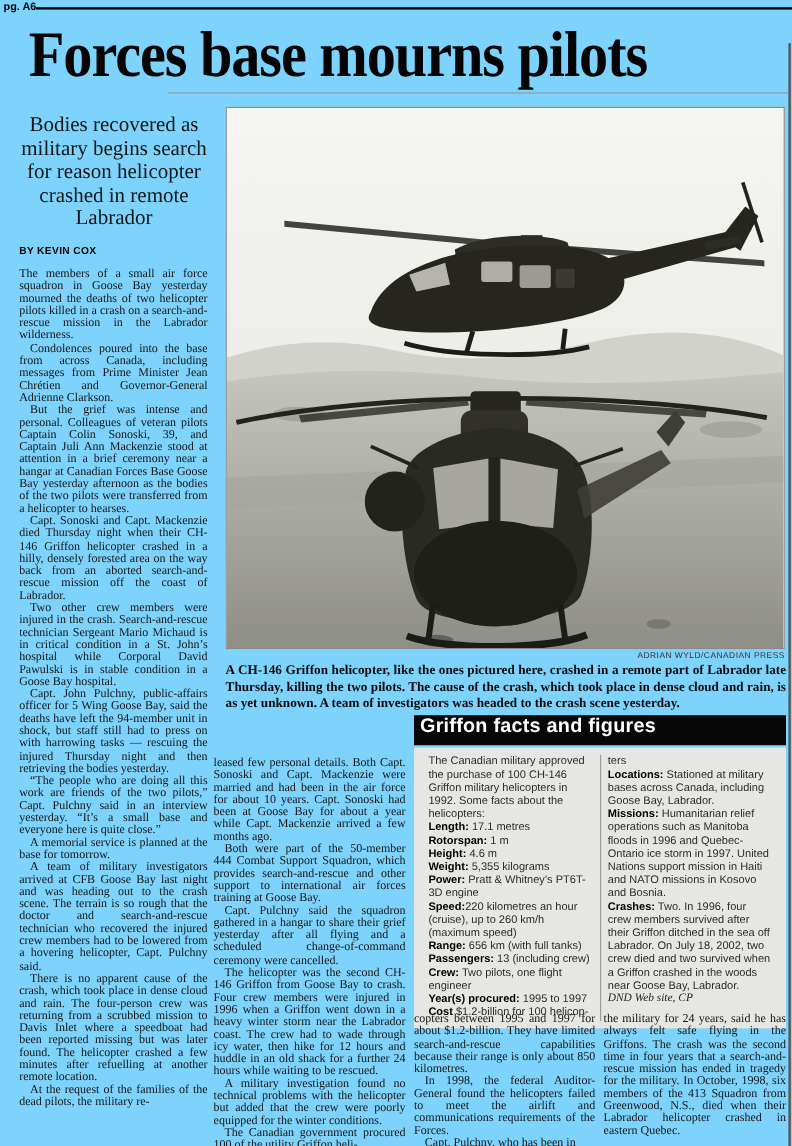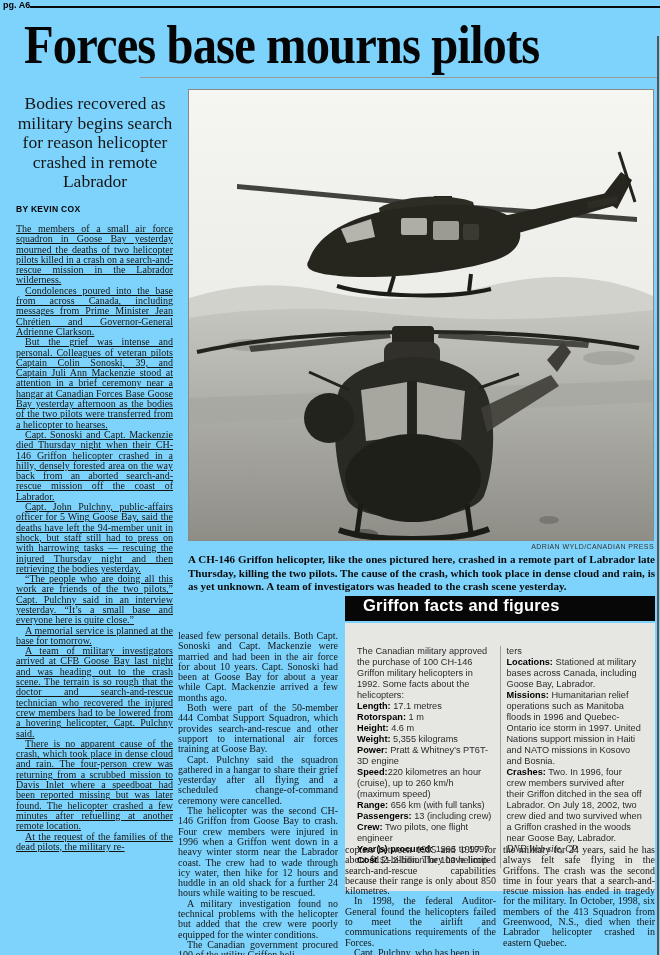--- a/index.html
+++ b/index.html
@@ -17,45 +17,45 @@
   }
   .headline-rule{position:absolute;left:140px;right:3px;top:77px;height:1px;background:#9a9a9a;}
   .deck{
     position:absolute;left:16px;top:94px;width:158px;
     font-size:17.5px;line-height:19.5px;color:#151515;text-align:center;
   }
   .byline{position:absolute;left:16px;top:204px;font:bold 8.5px "Liberation Sans",sans-serif;letter-spacing:.3px;color:#000;}
   .bodytext{font-size:10px;line-height:10.3px;text-align:justify;color:#151515;}
   .bodytext p{margin:0;text-indent:9px;}
   .bodytext p:first-child{text-indent:0;}
-  .col1{position:absolute;left:16px;top:224px;width:157px;text-decoration:underline;}
+  .col1{position:absolute;left:16px;top:224px;width:157px;}
   .col2{position:absolute;left:178px;top:631px;width:160px;}
   .col3{position:absolute;left:345px;top:845px;width:151px;}
   .col4{position:absolute;left:503px;top:845px;width:152px;}
   .photo{
     position:absolute;left:188px;top:89px;width:466px;height:452px;
     border:1px solid #8a8a8a;box-sizing:border-box;background:#ececea;overflow:hidden;
   }
   .credit{
     position:absolute;left:188px;top:543px;width:466px;text-align:right;
     font:7px "Liberation Sans",sans-serif;letter-spacing:.4px;color:#333;
   }
   .caption{
     position:absolute;left:188px;top:553px;width:467px;
     font-weight:bold;font-size:11px;line-height:13.5px;text-align:justify;color:#0a0a0a;
   }
   .caption p{margin:0;}
   .factbox{position:absolute;left:345px;top:596px;width:310px;}
   .fb-header{
     background:#070707;color:#ffffff;height:25px;line-height:25px;
-    font:bold 16.5px "Liberation Sans",sans-serif;padding-left:18px;letter-spacing:.2px;
+    font:bold 16.5px "Liberation Sans",sans-serif;padding-left:5px;letter-spacing:.2px;
   }
   .fb-body{
     margin-top:2px;background:#e6e6e2;display:flex;gap:0;
-    padding:23px 6px;height:222px;overflow:hidden;
+    padding:6px 6px;height:222px;overflow:hidden;
     font-family:"Liberation Sans",sans-serif;font-size:9.2px;line-height:11px;color:#2b2b2b;
   }
   .fb-col{width:142px;padding:0 6px;}
   .fb-divider{width:1px;background:#9d9d99;}
   .fb-body p{margin:0;}
   .fb-body b{color:#000;}
   .fb-intro{margin-bottom:1px;}
   .fb-source{margin-top:9px;font-style:italic;font-family:"Liberation Serif",serif;font-size:9.5px;color:#222;}
 </style>
 </head>
@@ -71,20 +71,21 @@
   <div class="headline-rule"></div>
 
   <div class="deck">Bodies recovered as military begins search for reason helicopter crashed in remote Labrador</div>
   <div class="byline">BY KEVIN COX</div>
 
   <div class="bodytext col1">
     <p>The members of a small air force squadron in Goose Bay yesterday mourned the deaths of two helicopter pilots killed in a crash on a search-and-rescue mission in the Labrador wilderness.</p>
     <p>Condolences poured into the base from across Canada, including messages from Prime Minister Jean Chrétien and Governor-General Adrienne Clarkson.</p>
     <p>But the grief was intense and personal. Colleagues of veteran pilots Captain Colin Sonoski, 39, and Captain Juli Ann Mackenzie stood at attention in a brief ceremony near a hangar at Canadian Forces Base Goose Bay yesterday afternoon as the bodies of the two pilots were transferred from a helicopter to hearses.</p>
     <p>Capt. Sonoski and Capt. Mackenzie died Thursday night when their CH-146 Griffon helicopter crashed in a hilly, densely forested area on the way back from an aborted search-and-rescue mission off the coast of Labrador.</p>
+    <p>Two other crew members were injured in the crash. Search-and-rescue technician Sergeant Mario Michaud is in critical condition in a St. John’s hospital while Corporal David Pawulski is in stable condition in a Goose Bay hospital.</p>
     <p>Capt. John Pulchny, public-affairs officer for 5 Wing Goose Bay, said the deaths have left the 94-member unit in shock, but staff still had to press on with harrowing tasks — rescuing the injured Thursday night and then retrieving the bodies yesterday.</p>
     <p>“The people who are doing all this work are friends of the two pilots,” Capt. Pulchny said in an interview yesterday. “It’s a small base and everyone here is quite close.”</p>
     <p>A memorial service is planned at the base for tomorrow.</p>
     <p>A team of military investigators arrived at CFB Goose Bay last night and was heading out to the crash scene. The terrain is so rough that the doctor and search-and-rescue technician who recovered the injured crew members had to be lowered from a hovering helicopter, Capt. Pulchny said.</p>
     <p>There is no apparent cause of the crash, which took place in dense cloud and rain. The four-person crew was returning from a scrubbed mission to Davis Inlet where a speedboat had been reported missing but was later found. The helicopter crashed a few minutes after refuelling at another remote location.</p>
     <p>At the request of the families of the dead pilots, the military re-</p>
   </div>
 
   <div class="photo">
     <svg width="464" height="450" viewBox="0 0 464 450">

